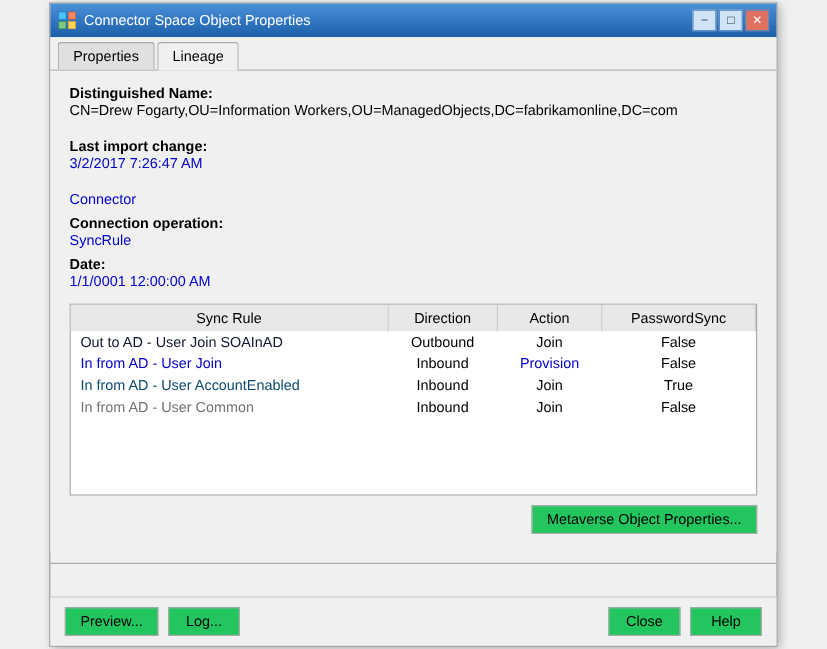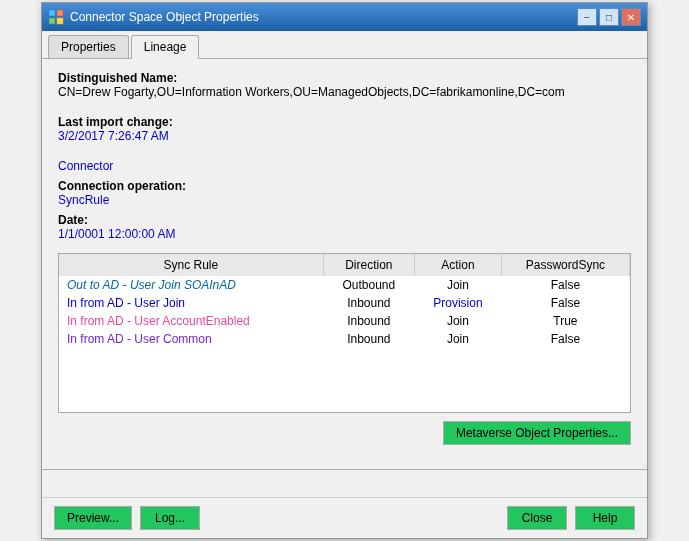--- a/index.html
+++ b/index.html
@@ -247,39 +247,39 @@
         <thead>
           <tr>
             <th>Sync Rule</th>
             <th>Direction</th>
             <th>Action</th>
             <th>PasswordSync</th>
           </tr>
         </thead>
         <tbody id="table-body">
         <tr>
-              <td style="color: #0369a1; cursor: pointer; font-style: italic;">Out to AD - User Join SOAInAD</td>
+              <td style="color: #0f172a; cursor: pointer;">Out to AD - User Join SOAInAD</td>
               <td class="direction">Outbound</td>
               <td class="action">Join</td>
               <td class="passwordsync">False</td>
             </tr>
             <tr>
               <td style="color: rgb(0, 0, 204); cursor: pointer;">In from AD - User Join</td>
               <td class="direction">Inbound</td>
               <td class="action" style="color: rgb(0, 0, 204);">Provision</td>
               <td class="passwordsync">False</td>
             </tr>
             <tr>
-              <td style="color: #ec4899; cursor: pointer; margin-left: 18px;">In from AD - User AccountEnabled</td>
+              <td style="color: #0c4a6e; cursor: pointer; margin-left: 18px;">In from AD - User AccountEnabled</td>
               <td class="direction">Inbound</td>
               <td class="action">Join</td>
               <td class="passwordsync">True</td>
             </tr>
             <tr>
-              <td style="color: #6d28d9; cursor: pointer;">In from AD - User Common</td>
+              <td style="color: #737373; cursor: pointer;">In from AD - User Common</td>
               <td class="direction">Inbound</td>
               <td class="action">Join</td>
               <td class="passwordsync">False</td>
             </tr>
           </tbody>
       </table>
     </div>
 
     <div class="bottom-btn-row">
       <button class="btn btn-wide">Metaverse Object Properties...</button>

